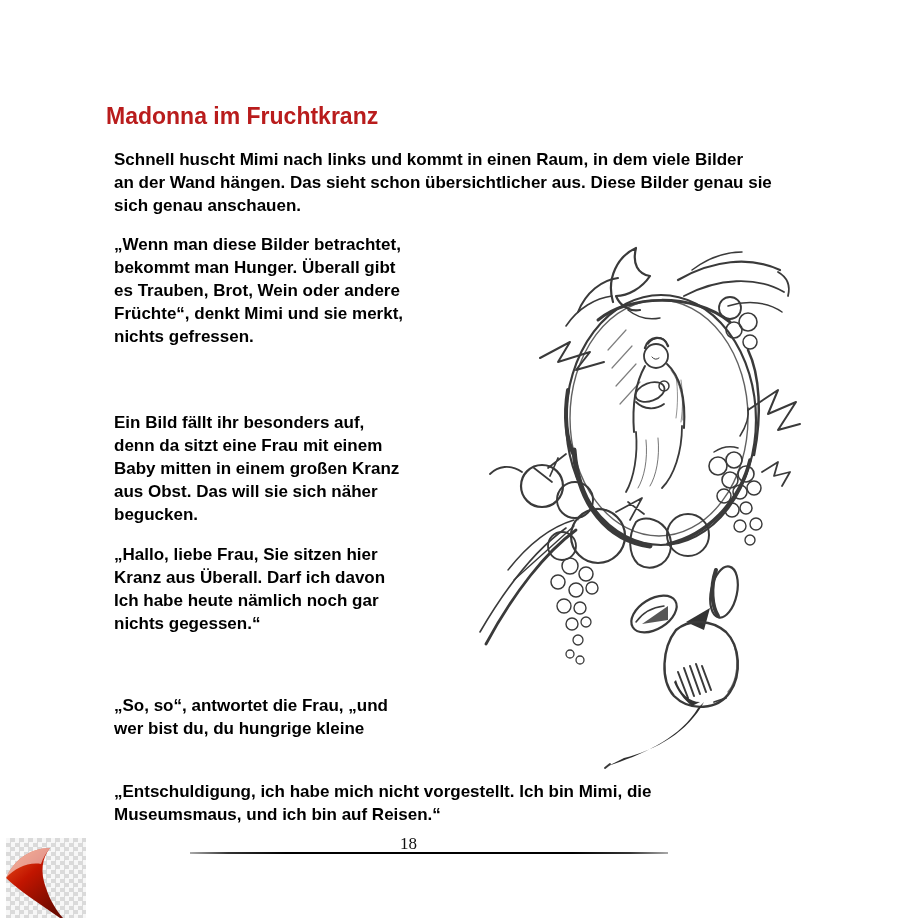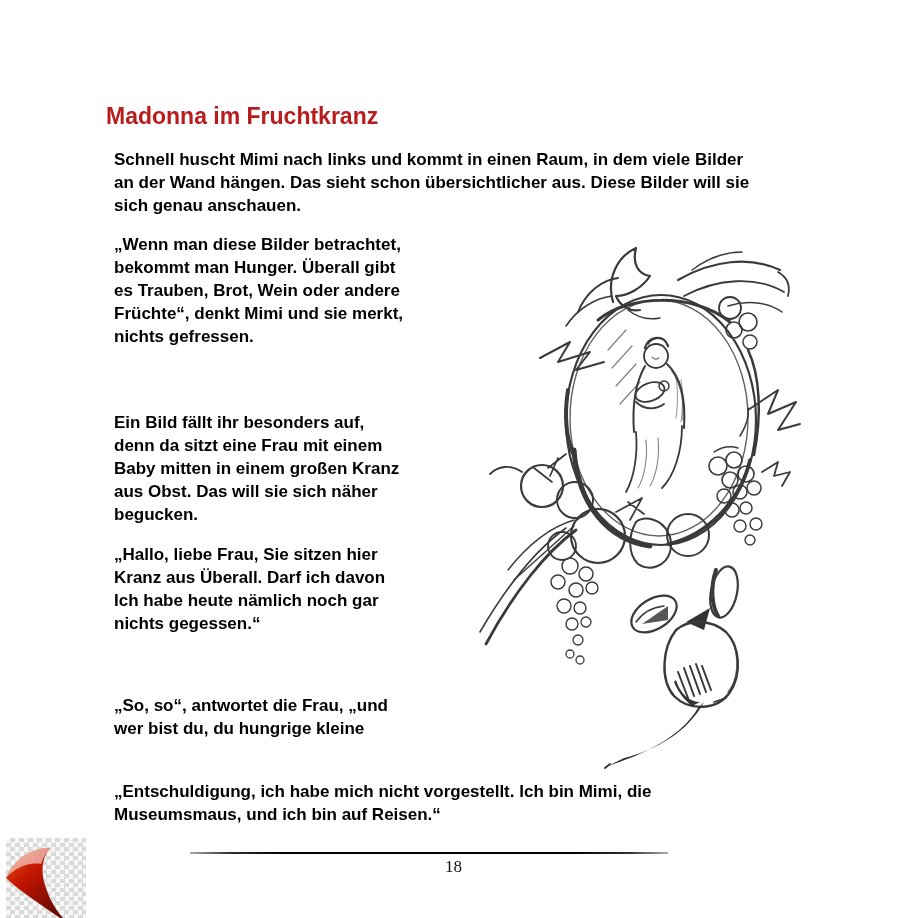--- a/index.html
+++ b/index.html
@@ -18,42 +18,42 @@
   #p3{top:411px}
   #p4{top:543px}
   #p5{top:694px}
   #p6{top:780px}
   .illustration{position:absolute;left:478px;top:240px;width:340px;height:540px;}
   .footer-rule{
     position:absolute;left:190px;top:852px;width:478px;height:2px;
     background:linear-gradient(90deg,#aaa 0%,#333 8%,#000 20%,#000 80%,#333 92%,#aaa 100%);
   }
   .page-number{
-    position:absolute;left:400px;top:857px;width:62px;text-align:right;
+    position:absolute;left:400px;top:834px;width:62px;text-align:left;
     font-family:"Liberation Serif",serif;font-weight:400;font-size:17px;color:#111;
   }
   .logo-box{
     position:absolute;left:6px;top:838px;width:80px;height:80px;
     background-color:#f7f7f7;
     background-image:conic-gradient(#dadada 90deg,#f7f7f7 90deg 180deg,#dadada 180deg 270deg,#f7f7f7 270deg);
     background-size:9px 9px;
   }
   .logo-box svg{position:absolute;left:0;top:0;}
   .sketch{stroke:#3a3a3a;fill:none;stroke-linecap:round;stroke-linejoin:round;}
 </style>
 </head>
 <body>
 
 <div class="page">
 
   <div class="heading">Madonna im Fruchtkranz</div>
 
   <div class="para" id="p1">
     <div class="line">Schnell huscht Mimi nach links und kommt in einen Raum, in dem viele Bilder</div>
-    <div class="line">an der Wand hängen. Das sieht schon übersichtlicher aus. Diese Bilder will sie</div>
+    <div class="line">an der Wand hängen. Das sieht schon übersichtlicher aus. Diese Bilder genau sie</div>
     <div class="line">sich genau anschauen.</div>
   </div>
 
   <div class="para" id="p2">
     <div class="line">„Wenn man diese Bilder betrachtet,</div>
     <div class="line">bekommt man Hunger. Überall gibt</div>
     <div class="line">es Trauben, Brot, Wein oder andere</div>
     <div class="line">Früchte“, denkt Mimi und sie merkt,</div>
     <div class="line">nichts gefressen.</div>
   </div>

